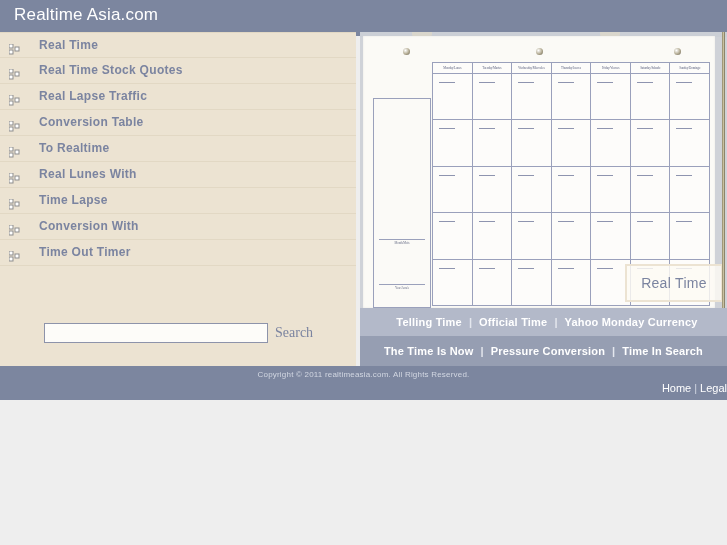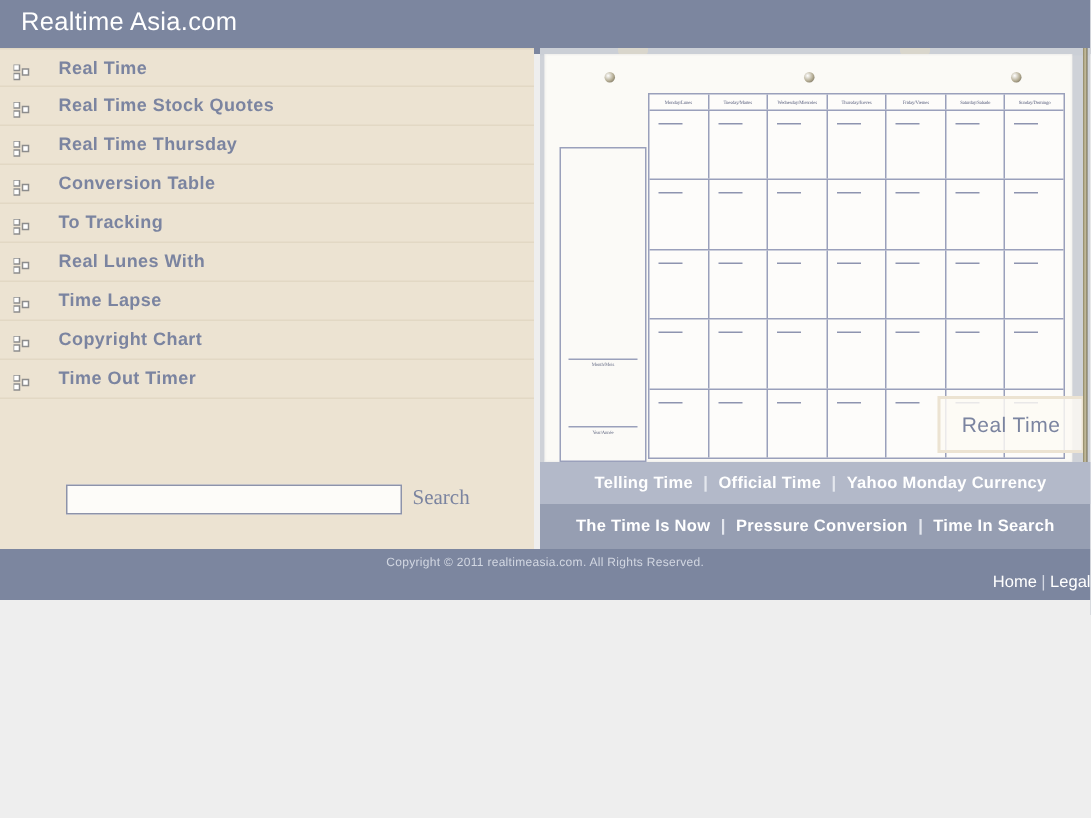--- a/index.html
+++ b/index.html
@@ -417,21 +417,21 @@
 
 
         <div class="nav-item">
           <span class="nav-bullet">
             <svg width="11" height="11" viewBox="0 0 11 11">
               <rect x="0" y="0" width="4" height="4" fill="#ffffff" stroke="#8d8d8d" stroke-width="1"></rect>
               <rect x="0" y="6" width="4" height="4" fill="#ffffff" stroke="#8d8d8d" stroke-width="1"></rect>
               <rect x="6" y="3" width="4" height="4" fill="#ffffff" stroke="#8d8d8d" stroke-width="1"></rect>
             </svg>
           </span>
-          <span class="nav-label">Real Time Thursday</span>
+          <span class="nav-label">Real Lapse Traffic</span>
         </div>
 
         <div class="nav-item">
           <span class="nav-bullet">
             <svg width="11" height="11" viewBox="0 0 11 11">
               <rect x="0" y="0" width="4" height="4" fill="#ffffff" stroke="#8d8d8d" stroke-width="1"></rect>
               <rect x="0" y="6" width="4" height="4" fill="#ffffff" stroke="#8d8d8d" stroke-width="1"></rect>
               <rect x="6" y="3" width="4" height="4" fill="#ffffff" stroke="#8d8d8d" stroke-width="1"></rect>
             </svg>
           </span>
@@ -439,21 +439,21 @@
         </div>
 
         <div class="nav-item">
           <span class="nav-bullet">
             <svg width="11" height="11" viewBox="0 0 11 11">
               <rect x="0" y="0" width="4" height="4" fill="#ffffff" stroke="#8d8d8d" stroke-width="1"></rect>
               <rect x="0" y="6" width="4" height="4" fill="#ffffff" stroke="#8d8d8d" stroke-width="1"></rect>
               <rect x="6" y="3" width="4" height="4" fill="#ffffff" stroke="#8d8d8d" stroke-width="1"></rect>
             </svg>
           </span>
-          <span class="nav-label">To Tracking</span>
+          <span class="nav-label">To Realtime</span>
         </div>
 
         <div class="nav-item">
           <span class="nav-bullet">
             <svg width="11" height="11" viewBox="0 0 11 11">
               <rect x="0" y="0" width="4" height="4" fill="#ffffff" stroke="#8d8d8d" stroke-width="1"></rect>
               <rect x="0" y="6" width="4" height="4" fill="#ffffff" stroke="#8d8d8d" stroke-width="1"></rect>
               <rect x="6" y="3" width="4" height="4" fill="#ffffff" stroke="#8d8d8d" stroke-width="1"></rect>
             </svg>
           </span>
@@ -472,21 +472,21 @@
         </div>
 
         <div class="nav-item">
           <span class="nav-bullet">
             <svg width="11" height="11" viewBox="0 0 11 11">
               <rect x="0" y="0" width="4" height="4" fill="#ffffff" stroke="#8d8d8d" stroke-width="1"></rect>
               <rect x="0" y="6" width="4" height="4" fill="#ffffff" stroke="#8d8d8d" stroke-width="1"></rect>
               <rect x="6" y="3" width="4" height="4" fill="#ffffff" stroke="#8d8d8d" stroke-width="1"></rect>
             </svg>
           </span>
-          <span class="nav-label">Copyright Chart</span>
+          <span class="nav-label">Conversion With</span>
         </div>
 
         <div class="nav-item">
           <span class="nav-bullet">
             <svg width="11" height="11" viewBox="0 0 11 11">
               <rect x="0" y="0" width="4" height="4" fill="#ffffff" stroke="#8d8d8d" stroke-width="1"></rect>
               <rect x="0" y="6" width="4" height="4" fill="#ffffff" stroke="#8d8d8d" stroke-width="1"></rect>
               <rect x="6" y="3" width="4" height="4" fill="#ffffff" stroke="#8d8d8d" stroke-width="1"></rect>
             </svg>
           </span>

